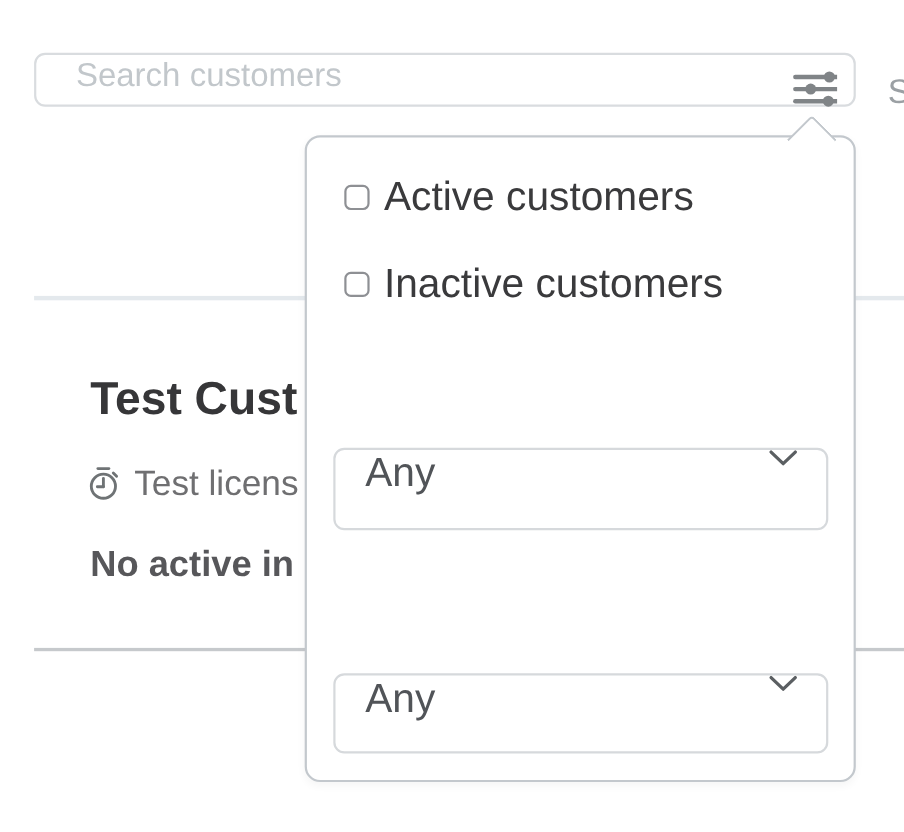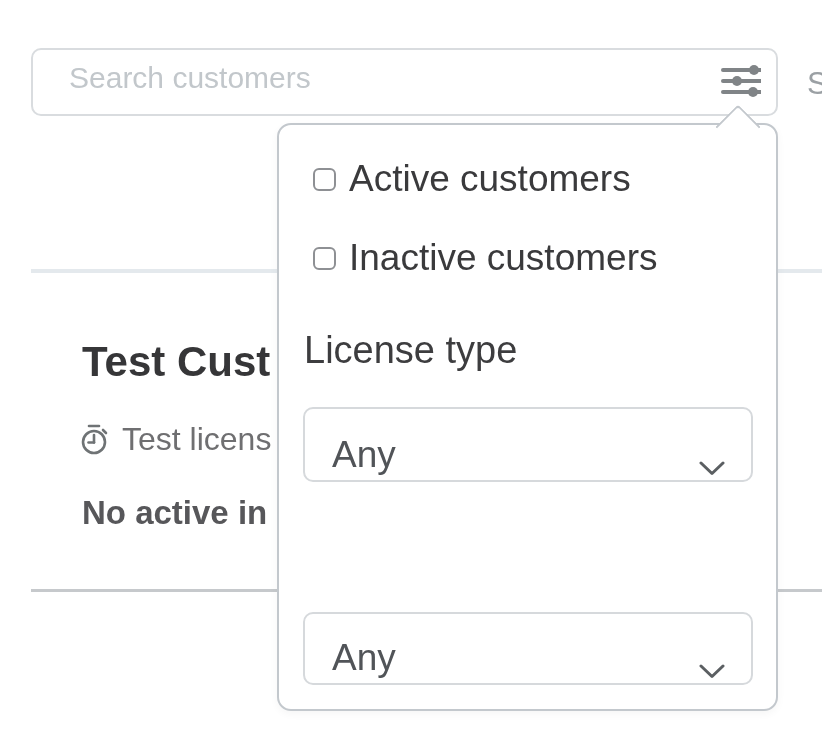--- a/index.html
+++ b/index.html
@@ -2,21 +2,21 @@
 <html><head>
 <meta charset="utf-8">
 <style>
   html,body{margin:0;padding:0;background:#fff;}
   .canvas{
     position:relative;width:822px;height:756px;background:#fff;overflow:hidden;
     font-family:"Liberation Sans","DejaVu Sans",sans-serif;color:#3a3a3c;
   }
   
   .search-input{
-    position:absolute;left:31px;top:48px;width:747px;height:68px;box-sizing:border-box;
+    position:absolute;left:31px;top:48px;width:747px;height:49px;box-sizing:border-box;
     border:2px solid #d9dcdf;border-radius:10px;background:#fff;
     font-family:inherit;font-size:30px;color:#6d28d9;padding:0 90px 8px 36px;outline:none;
   }
   .search-input::placeholder{color:#c2c7cb;opacity:1;}
   .filter-btn{
     position:absolute;left:708px;top:56px;width:60px;height:52px;
     background:transparent;border:none;padding:0;margin:0;cursor:pointer;
     display:flex;align-items:center;justify-content:center;
   }
   .partial-s{
@@ -59,21 +59,21 @@
   }
   .cb-label{font-size:37px;color:#3a3a3c;white-space:nowrap;}
   .field-label{
     position:absolute;left:25px;font-size:38px;color:#3d3d3f;white-space:nowrap;line-height:40px;
   }
   .field-label-1{top:205px;}
   .field-label-2{top:408px;}
   .select{
     position:absolute;left:24px;width:450px;box-sizing:border-box;height:75px;
     border:2px solid #d6d9dc;border-radius:10px;background:#fff;cursor:pointer;
-    display:flex;align-items:flex-end;padding:0 24px 4px 27px;
+    display:flex;align-items:flex-start;padding:0 24px 4px 27px;
   }
   .select-1{top:282px;}
   .select-2{top:487px;height:73px;}
   .select-value{font-size:37px;color:#515458;flex:1;white-space:nowrap;}
   .chevron{flex:0 0 auto;margin-right:2px;}
 </style>
 </head>
 <body>
 
 <div class="canvas">
@@ -120,21 +120,20 @@
     <label class="cb-row cb-row-2">
       <span class="cb-box"></span>
       <span class="cb-label">Inactive customers</span>
     </label>
 
     <label class="cb-row cb-row-1">
       <span class="cb-box"></span>
       <span class="cb-label">Active customers</span>
     </label>
 
-    <div class="field-label field-label-1">License type</div>
 
     <div class="select select-1">
       <span class="select-value">Any</span>
       <svg class="chevron" width="26" height="15" viewBox="0 0 26 15">
         <polyline points="2,2 13,12.5 24,2" fill="none" stroke="#5b5f62" stroke-width="3" stroke-linecap="round" stroke-linejoin="round"></polyline>
       </svg>
     </div>
 
 
     <div class="select select-2">

